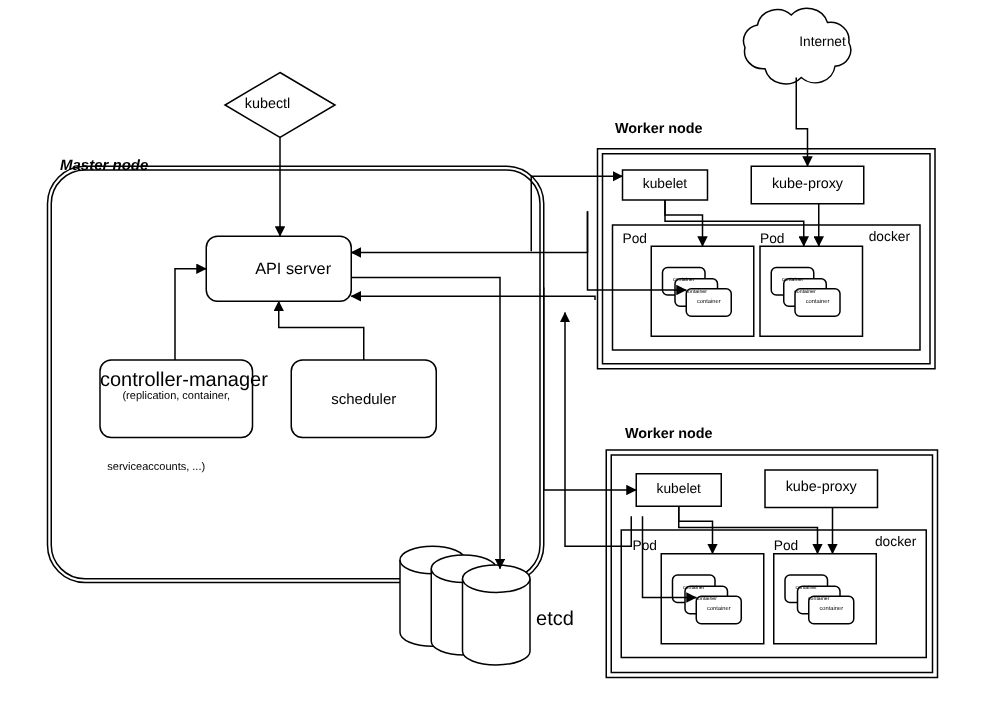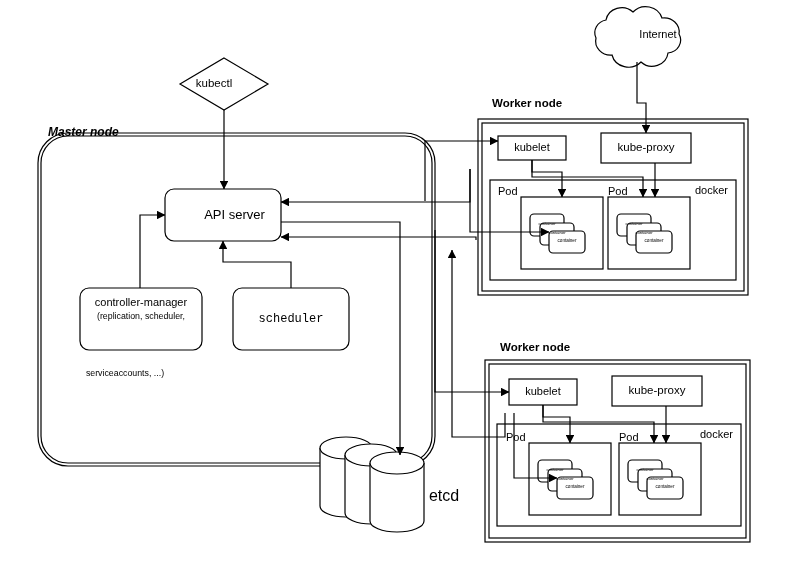--- a/index.html
+++ b/index.html
@@ -144,25 +144,25 @@
       <path d="M 666 406 L 666 443" marker-end="url(#arr)"></path>
     </g>
   </svg>
 
   <div class="lbl bold" style="left:48px;top:125px;width:120px;font-size:12px;text-align:left;font-style:italic;">Master node</div>
 
   <div class="lbl" style="left:184px;top:77px;width:60px;font-size:11.5px;">kubectl</div>
 
   <div class="lbl" style="left:165px;top:207px;width:139px;font-size:13px;">API server</div>
 
-  <div class="lbl" style="left:80px;top:296px;width:122px;font-size:11px;">controller-manager</div>
-  <div class="lbl" style="left:78px;top:311px;width:126px;font-size:8.8px;">(replication, scheduler,</div>
+  <div class="lbl" style="left:80px;top:296px;width:122px;font-size:16px;">controller-manager</div>
+  <div class="lbl" style="left:78px;top:311px;width:126px;font-size:8.8px;">(replication, container,</div>
   <div class="lbl" style="left:62px;top:324px;width:126px;font-size:8.8px;margin-top:44px;">serviceaccounts, ...)</div>
 
-  <div class="lbl" style="left:233px;top:312px;width:116px;font-size:12px;font-family:Liberation Mono, monospace;">scheduler</div>
+  <div class="lbl" style="left:233px;top:312px;width:116px;font-size:12px;">scheduler</div>
 
   <div class="lbl" style="left:370px;top:487px;width:54px;font-size:16px;margin-left:47px;">etcd</div>
 
   <div class="lbl" style="left:627px;top:28px;width:62px;font-size:11px;">Internet</div>
 
   <div class="lbl bold" style="left:492px;top:97px;width:110px;font-size:11.5px;text-align:left;">Worker node</div>
   <div class="lbl" style="left:498px;top:141px;width:68px;font-size:11px;">kubelet</div>
   <div class="lbl" style="left:601px;top:141px;width:90px;font-size:11.5px;">kube-proxy</div>
   <div class="lbl" style="left:668px;top:184px;width:60px;font-size:11px;text-align:right;">docker</div>
   <div class="lbl" style="left:498px;top:185px;width:40px;font-size:11px;text-align:left;">Pod</div>

